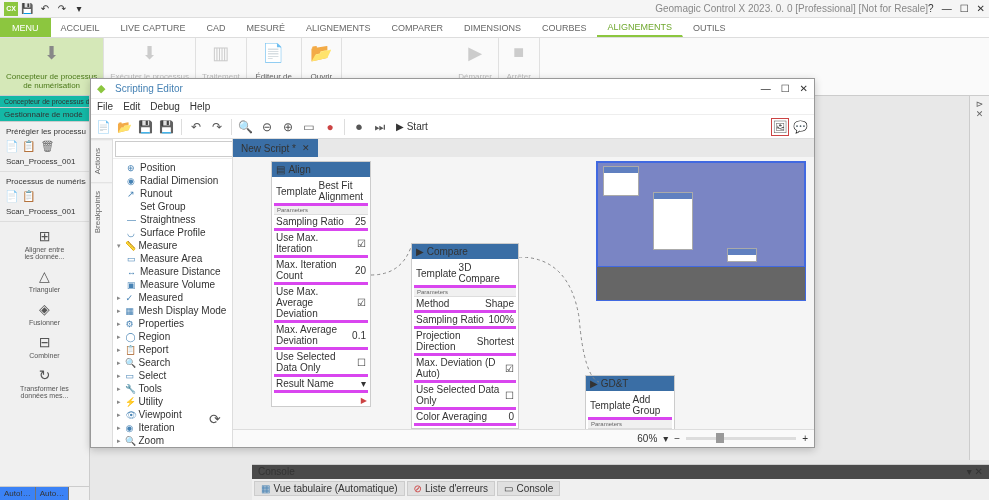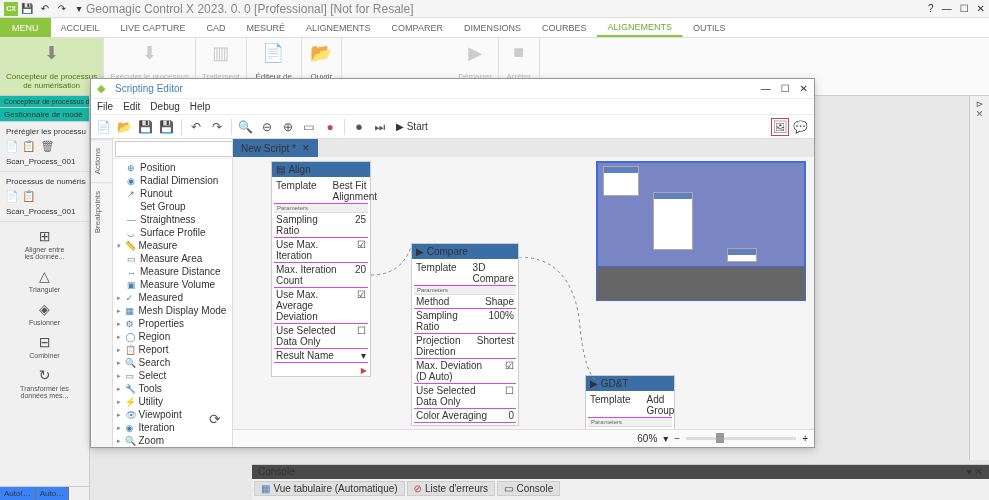--- a/index.html
+++ b/index.html
@@ -1,20 +1,20 @@
 <!DOCTYPE html>
 <html><head>
 <meta charset="utf-8">
 <style>
 *{box-sizing:border-box;margin:0;padding:0;font-family:"Segoe UI",Arial,sans-serif;font-size:10px;color:#333}
 body{width:989px;height:500px;background:#e8e8e8;overflow:hidden;position:relative}
 .titlebar{height:18px;background:#f5f5f5;display:flex;align-items:center;padding:0 4px;border-bottom:1px solid #ddd}
 .titlebar .qat{display:flex;gap:3px;align-items:center}
 .titlebar .qat span{width:14px;height:14px;display:inline-flex;align-items:center;justify-content:center;font-size:10px}
-.titlebar .title{flex:1;text-align:left;color:#888;font-size:12px}
+.titlebar .title{flex:1;text-align:right;color:#888;font-size:10px}
 .titlebar .winctl{display:flex;gap:8px;color:#888;font-size:10px}
 .menubar{height:20px;background:#fff;display:flex;align-items:stretch;border-bottom:1px solid #ddd}
 .menubar .menu-btn{background:#8cc63f;color:#fff;padding:0 12px;display:flex;align-items:center;font-size:9px}
 .menubar .tab{padding:0 10px;display:flex;align-items:center;font-size:9px;color:#666;border-right:1px solid transparent}
 .menubar .tab.active{color:#6fa82e;border-bottom:2px solid #8cc63f}
 .ribbon{height:58px;background:#fafafa;display:flex;border-bottom:1px solid #ccc}
 .ribbon .grp{padding:2px 6px;border-right:1px solid #e0e0e0;display:flex;flex-direction:column;align-items:center;justify-content:space-between}
 .ribbon .grp.active{background:#d5e8b8}
 .ribbon .grp .ico{font-size:18px;color:#888;margin-top:2px}
 .ribbon .grp .lbl{font-size:8px;color:#666;text-align:center;line-height:1.1;margin-bottom:2px}
@@ -58,21 +58,21 @@
 .scripting .tabbar{height:18px;display:flex;align-items:stretch;background:#e8e8e8}
 .scripting .tabbar .stab{background:#3a6ea5;color:#fff;padding:0 8px;display:flex;align-items:center;gap:6px;font-size:9px}
 .scripting .tabbar .stab .x{font-size:9px;cursor:pointer}
 .scripting .canvas{flex:1;position:relative;background:#f5f5f5;overflow:hidden}
 .scripting .zoombar{height:18px;border-top:1px solid #ddd;display:flex;align-items:center;justify-content:flex-end;padding:0 6px;gap:6px;font-size:9px;color:#555}
 .scripting .zoombar .track{width:110px;height:3px;background:#ddd;position:relative}
 .scripting .zoombar .track .thumb{position:absolute;width:8px;height:10px;background:#999;top:-4px;left:30px}
 .node{position:absolute;background:#fff;border:1px solid #ccc;font-size:7px}
 .node .nhdr{background:#3a6ea5;color:#fff;padding:2px 4px;font-size:8px;display:flex;align-items:center;gap:3px}
 .node .nbody{padding:2px}
-.node .row{display:flex;justify-content:space-between;align-items:flex-start;padding:1px 2px;gap:16px;border-bottom:1px solid #d946ef;font-size:6px;color:#555}
+.node .row{display:flex;justify-content:space-between;align-items:center;padding:1px 2px;gap:2px;border-bottom:3px solid #d946ef;font-size:6px;color:#555}
 .node .row .v{color:#333}
 .node .sect{background:#f0f0f0;padding:1px 3px;font-size:6px;color:#666;border-bottom:1px solid #ddd}
 .preview{position:absolute;border:1px solid #4169e1;background:#7080b0}
 .preview .pn{position:absolute;background:#fff;border:1px solid #aaa;font-size:5px}
 .preview .pn .ph{background:#6080c0;height:6px}
 .console{position:absolute;left:252px;right:0;bottom:0;height:36px;background:#f0f0f0;border-top:1px solid #ccc}
 .console .chdr{height:14px;background:#4a4a4a;color:#eee;font-size:8px;padding:1px 6px;display:flex;justify-content:space-between}
 .console .ctabs{display:flex;gap:2px;padding:2px}
 .console .ctabs .ct{padding:1px 6px;background:#e0e0e0;border:1px solid #ccc;font-size:8px;display:flex;align-items:center;gap:3px}
 .rightstrip{position:absolute;right:0;top:96px;width:20px;bottom:40px;background:#f0f0f0;border-left:1px solid #ccc}
@@ -375,20 +375,24 @@
                 </div>
                 <div class="row">
                   <span>Max. Iteration Count</span>
                   <span class="v">20</span>
                 </div>
                 <div class="row">
                   <span>Use Max. Average Deviation</span>
                   <span class="v">☑</span>
                 </div>
                 <div class="row">
+                  <span>Max. Average Deviation</span>
+                  <span class="v">0.1</span>
+                </div>
+                <div class="row">
                   <span>Use Selected Data Only</span>
                   <span class="v">☐</span>
                 </div>
               </div>
             <div class="row">
                 <span>Result Name</span>
                 <span class="v">▾</span>
               </div>
           </div>
           <div style="text-align:right;color:#c44;font-size:8px;padding:1px 3px">▶</div>

